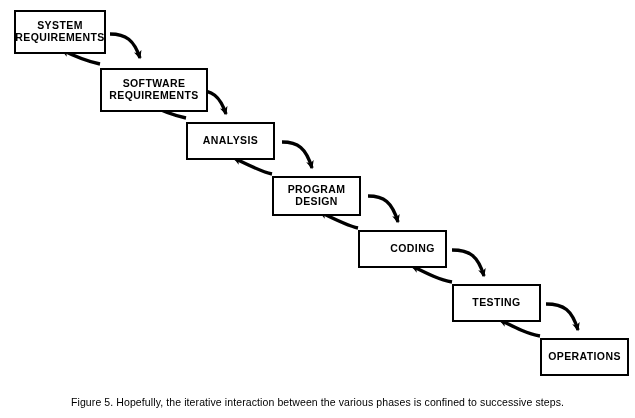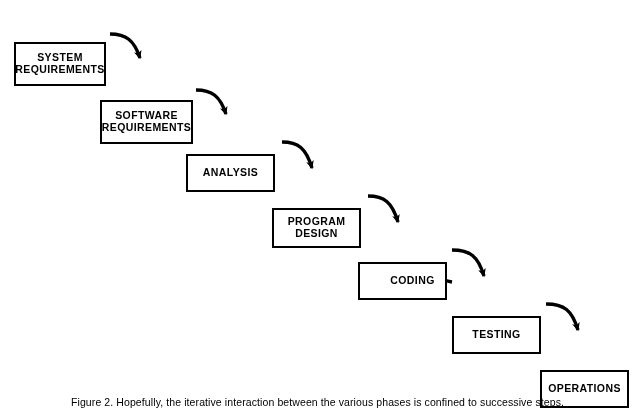--- a/index.html
+++ b/index.html
@@ -29,21 +29,20 @@
     background: #ffffff;
     display: flex;
     align-items: center;
     justify-content: center;
     text-align: center;
     line-height: 1.12;
     font-weight: bold;
     font-size: 10.5px;
     letter-spacing: 0.4px;
     font-family: "Liberation Sans", sans-serif;
-    margin-top: 32px;
   }
   .phase-label {
     display: block;
     white-space: pre-line;
     padding: 0 2px;
   }
   .arrow-layer {
     position: absolute;
     left: 0;
     top: 0;
@@ -92,21 +91,21 @@
       <path d="M452,282 C440,280 428,274 412,266"></path>
       <path d="M540,336 C528,334 516,328 500,320"></path>
     </g>
   </svg>
 
   <div class="phase-box" style="left:14px; top:10px; width:92px; height:44px;">
     <span class="phase-label">SYSTEM
 REQUIREMENTS</span>
   </div>
 
-  <div class="phase-box" style="left:100px; top:68px; width:93px; height:44px;">
+  <div class="phase-box" style="left:100px; top:68px; width:108px; height:44px;">
     <span class="phase-label">SOFTWARE
 REQUIREMENTS</span>
   </div>
 
   <div class="phase-box" style="left:272px; top:176px; width:89px; height:40px;">
     <span class="phase-label">PROGRAM
 DESIGN</span>
   </div>
 
   <div class="phase-box" style="left:186px; top:122px; width:89px; height:38px;">
@@ -118,14 +117,14 @@
   </div>
 
   <div class="phase-box" style="left:540px; top:338px; width:89px; height:38px;">
     <span class="phase-label">OPERATIONS</span>
   </div>
 
   <div class="phase-box" style="left:452px; top:284px; width:89px; height:38px;">
     <span class="phase-label">TESTING</span>
   </div>
 
-  <div id="caption">Figure 2.  Hopefully, the iterative interaction between the various phases is confined to successive steps.</div>
+  <div id="caption">Figure 5.  Hopefully, the iterative interaction between the various phases is confined to successive steps.</div>
 </div>
 
 </body></html>

